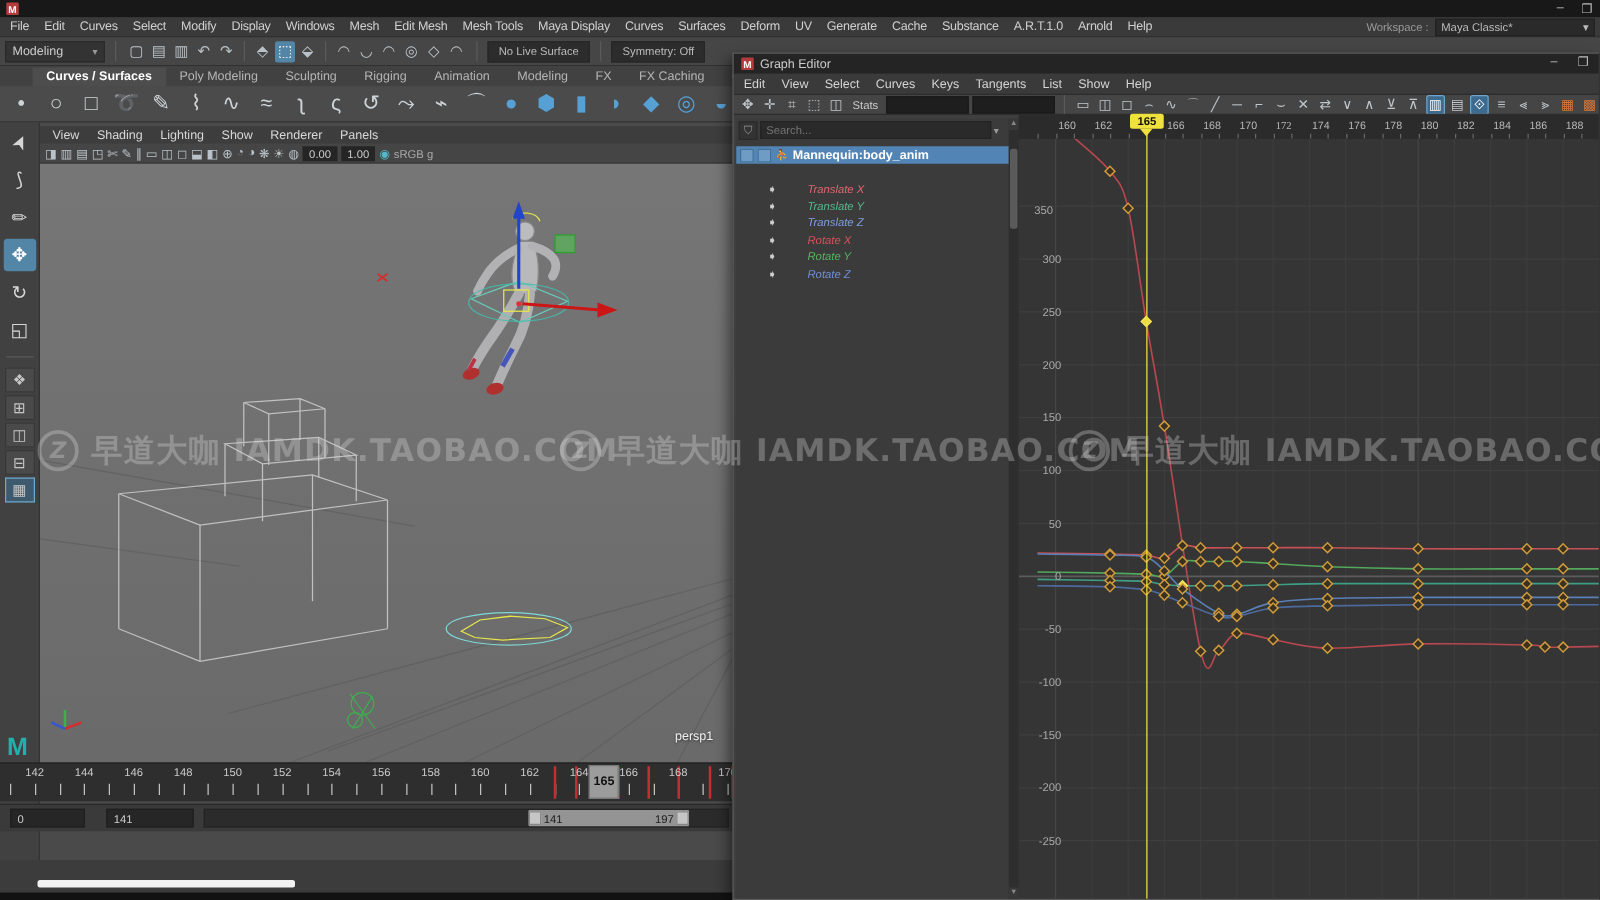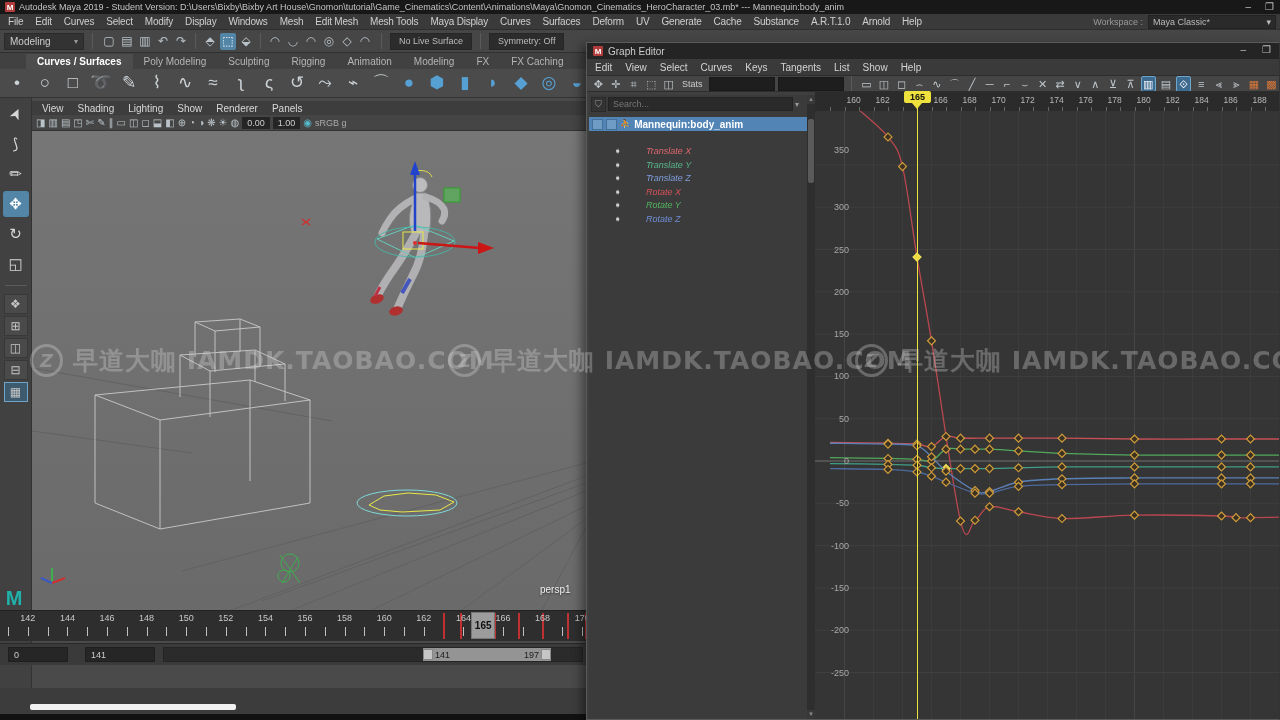--- a/index.html
+++ b/index.html
@@ -129,21 +129,20 @@
   .gtline{position:absolute;width:1px;background:#f0e23d;z-index:4}
   .gewfoot{position:absolute;left:0;top:676px;width:100%;height:2px;background:#2a2a2a}
 </style>
 </head>
 <body>
 
 <div id="stage">
 
   <div class="abs titlebar">
     <span class="applogo">M</span>
-    <span>Autodesk Maya 2019 - Student Version: D:\Users\Bixby\Bixby Art House\Gnomon\tutorial\Game_Cinematics\Content\Animations\Maya\Gnomon_Cinematics_HeroCharacter_03.mb*   ---   Mannequin:body_anim</span>
   </div>
   <div class="winbtns">
     <span>–</span>
     <span>❐</span>
   </div>
 
   <div class="abs menubar" id="main-menus">
       <span>File</span>
       <span>Edit</span>
       <span>Curves</span>
@@ -592,21 +591,21 @@
         <span class="grtick" style="left: 406.5px;"></span>
         <span class="grtick" style="left: 421px;"></span>
         <span class="grtick" style="left: 435.5px;"></span>
         <span class="grtick" style="left: 450px;"></span>
         <span class="grtick" style="left: 464.5px;"></span>
         <span class="grlab" style="left: 31.5px;">160</span>
         <span class="grlab" style="left: 60.5px;">162</span>
         <span class="grlab" style="left: 118.5px;">166</span>
         <span class="grlab" style="left: 147.5px;">168</span>
         <span class="grlab" style="left: 176.5px;">170</span>
-        <span class="grlab" style="left: 205.5px;">172</span>
+        <span class="grlab" style="left: 205.5px; font-family: Liberation Serif, serif;">172</span>
         <span class="grlab" style="left: 234.5px;">174</span>
         <span class="grlab" style="left: 263.5px;">176</span>
         <span class="grlab" style="left: 292.5px;">178</span>
         <span class="grlab" style="left: 321.5px;">180</span>
         <span class="grlab" style="left: 350.5px;">182</span>
         <span class="grlab" style="left: 379.5px;">184</span>
         <span class="grlab" style="left: 408.5px;">186</span>
         <span class="grlab" style="left: 437.5px;">188</span>
       </div>
     <div class="gegraph">
@@ -722,21 +721,21 @@
           <rect x="-2.8" y="-2.8" width="5.6" height="5.6" transform="translate(406.5,372.842) rotate(45)" fill="#3a3122" stroke="#cf9b3a" stroke-width="1.2"></rect>
           <rect x="-2.8" y="-2.8" width="5.6" height="5.6" transform="translate(435.5,372.842) rotate(45)" fill="#3a3122" stroke="#cf9b3a" stroke-width="1.2"></rect>
           <rect x="-2.8" y="-2.8" width="5.6" height="5.6" transform="translate(479,372.842) rotate(45)" fill="#3a3122" stroke="#cf9b3a" stroke-width="1.2"></rect>
         </svg>
     </div>
     <div id="ge-ylabels"></div>
     <div class="gtline" id="ge-timeline" style="left: 330px; top: 61px; height: 615px;"></div>
     <div class="gflag" id="ge-flag" style="left: 317px; top: 48px;">165</div>
     <div class="gflagtri" id="ge-flagtri" style="left: 325px; top: 60px;"></div>
     <div class="gewfoot"></div>
-  <span class="gylab" style="top: 102px;">350</span>
+  <span class="gylab" style="top: 120px; text-align: center;">350</span>
       <span class="gylab" style="top: 159.2px;">300</span>
       <span class="gylab" style="top: 201.5px;">250</span>
       <span class="gylab" style="top: 243.8px;">200</span>
       <span class="gylab" style="top: 286.1px;">150</span>
       <span class="gylab" style="top: 328.4px;">100</span>
       <span class="gylab" style="top: 370.7px;">50</span>
       <span class="gylab" style="top: 413px;">0</span>
       <span class="gylab" style="top: 455.3px;">-50</span>
       <span class="gylab" style="top: 497.6px;">-100</span>
       <span class="gylab" style="top: 539.9px;">-150</span>

